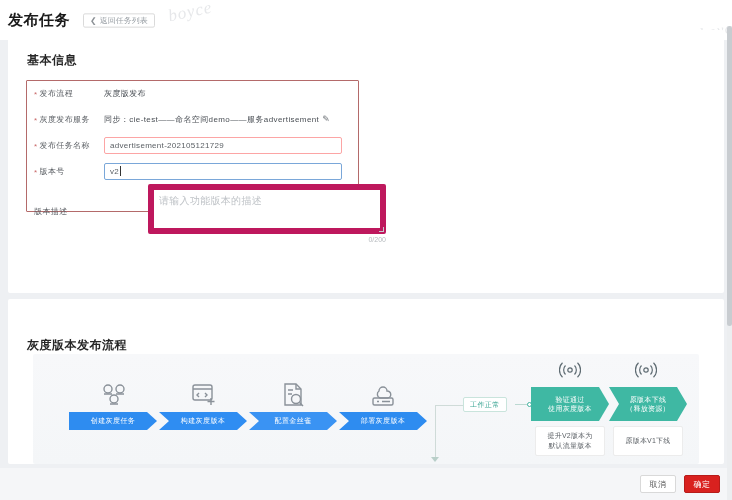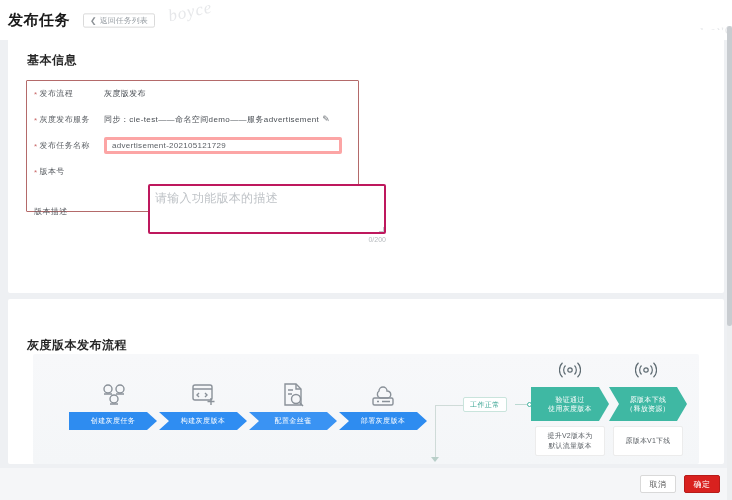--- a/index.html
+++ b/index.html
@@ -123,43 +123,43 @@
     background: #fff;
     display: flex; align-items: center; justify-content: space-between;
     padding: 0 5px;
     font-size: 8px; color: #5a5f64;
     cursor: pointer;
   }
   .select .caret { color: #8c9196; font-size: 7px; transform: scaleY(.7); }
 
   .input {
     height: 17px;
-    border: 3px solid #fca5a5; border-radius: 2px;
+    border: 1px solid #fca5a5; border-radius: 2px;
     background: #fff;
     display: flex; align-items: center;
     padding: 0 5px;
     font-size: 8px; color: #5a5f64;
     letter-spacing: .3px;
   }
   .input.name { width: 238px; }
   .input.ver  { width: 238px; border-color: #7aa7d9; position: relative; }
   .input.ver .caretbar {
     display: inline-block; width: 1px; height: 10px;
     background: #333; margin-left: 1px;
   }
 
   .row.textarea-row { align-items: center; height: auto; margin-top: 0; gap: 44px; }
   .row.textarea-row .lbl { padding-top: 5px; }
   .ta-wrap { position: relative; }
   .textarea {
     width: 238px; height: 50px;
-    border: 2px solid #be185d; border-radius: 2px;
+    border: 6px solid #be185d; border-radius: 2px;
     background: #fff;
     padding: 4px 5px;
-    font-size: 12px; color: #bfc3c7;
+    font-size: 10px; color: #bfc3c7;
     letter-spacing: .3px;
   }
   .ta-resize {
     position: absolute; right: 2px; bottom: 2px;
     width: 5px; height: 5px;
     border-right: 1px solid #c6cacd;
     border-bottom: 1px solid #c6cacd;
   }
   .counter {
     position: absolute; right: 0; top: 52px;
@@ -330,20 +330,24 @@
 
       <div class="row">
         <div class="lbl req">发布任务名称</div>
         <div class="input name">
           <span>advertisement-202105121729</span>
         </div>
       </div>
 
       <div class="row">
         <div class="lbl req">版本号</div>
+        <div class="input ver">
+          <span>v2</span>
+          <span class="caretbar"></span>
+        </div>
       </div>
 
       <div class="row textarea-row">
         <div class="lbl">版本描述</div>
         <div class="ta-wrap">
           <div class="textarea">请输入功能版本的描述</div>
           <div class="ta-resize"></div>
           <div class="counter">0/200</div>
         </div>
       </div>

